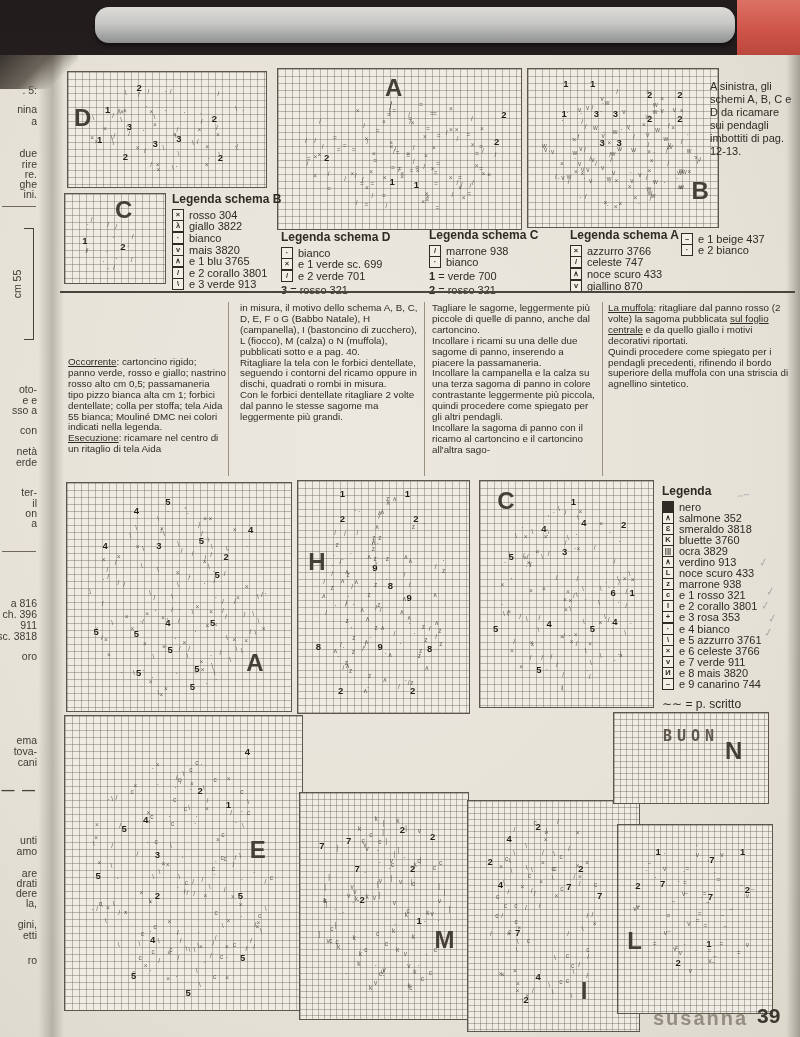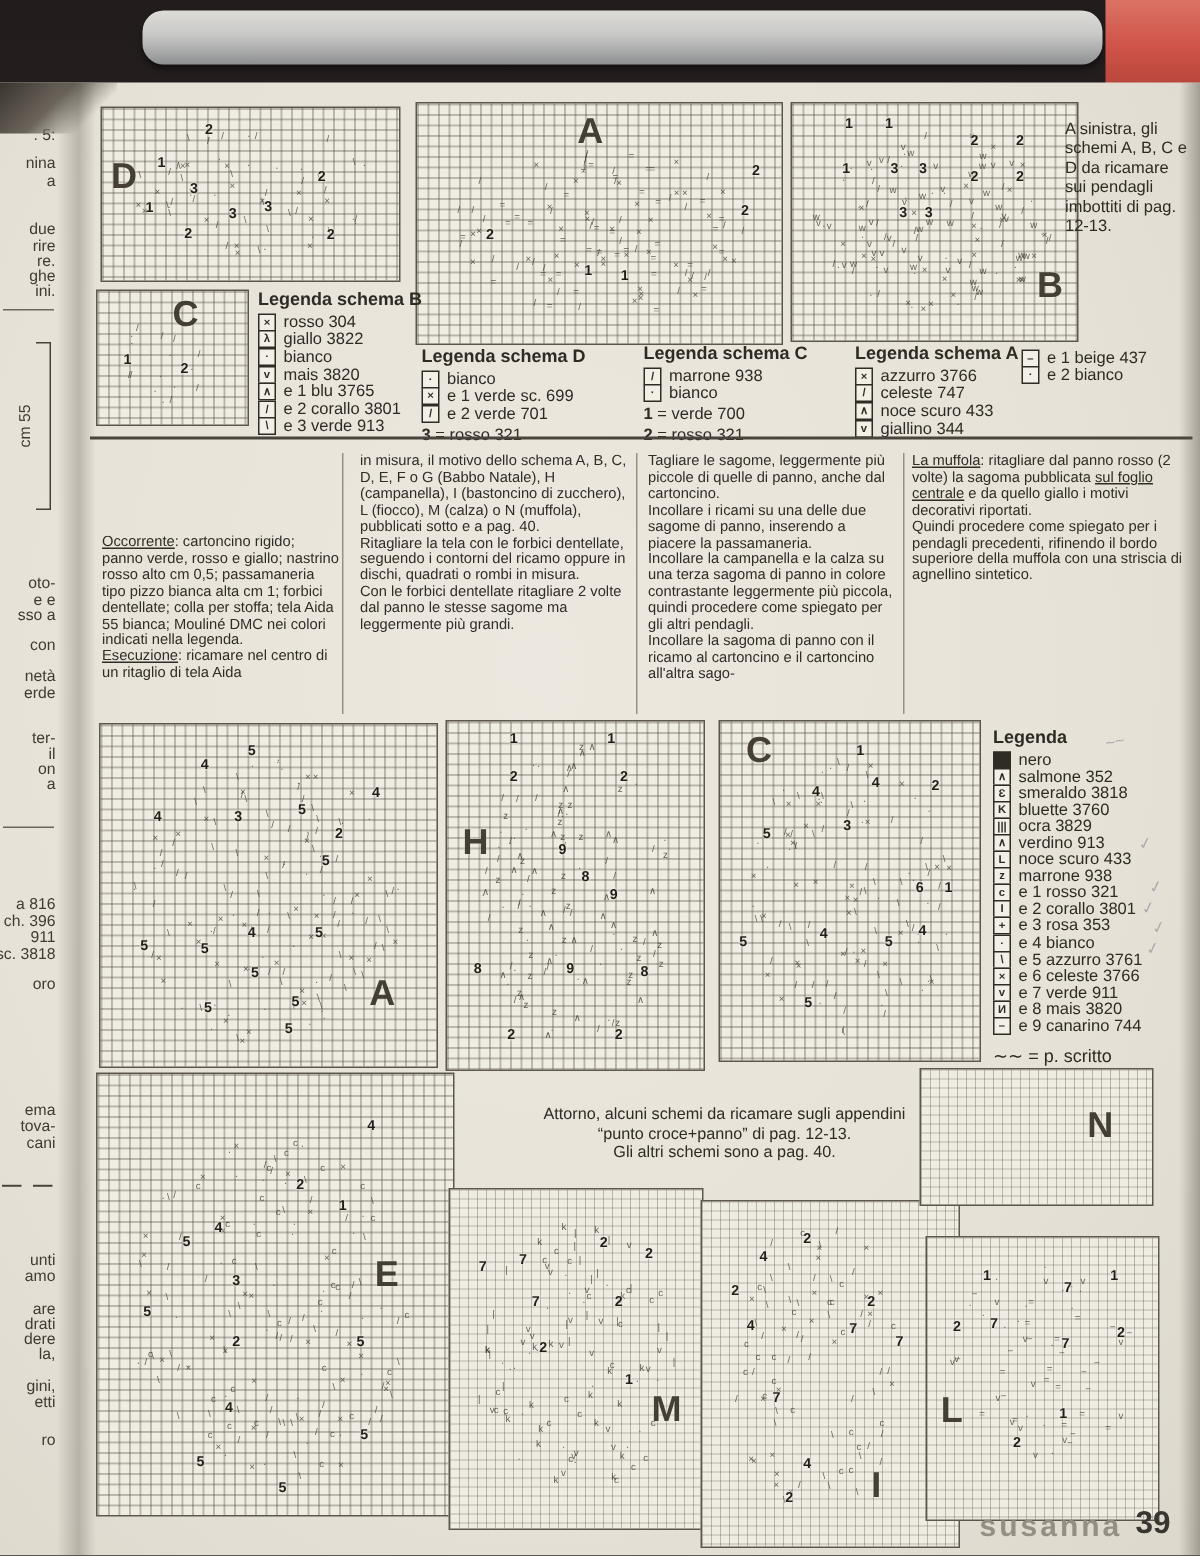--- a/index.html
+++ b/index.html
@@ -498,21 +498,21 @@
         <div class="lrow">
           <span class="lbox">/</span>
           <span class="llab">celeste 747</span>
         </div>
         <div class="lrow">
           <span class="lbox">∧</span>
           <span class="llab">noce scuro 433</span>
         </div>
         <div class="lrow">
           <span class="lbox">v</span>
-          <span class="llab">giallino 344</span>
+          <span class="llab">giallino 870</span>
         </div>
       </div>
     <div class="legend" id="legend-extra" style="left:681px;top:178px;width:116px;">
         <div class="lrow">
           <span class="lbox">–</span>
           <span class="llab">e 1 beige 437</span>
         </div>
         <div class="lrow">
           <span class="lbox">·</span>
           <span class="llab">e 2 bianco</span>
@@ -1007,25 +1007,20 @@
           <span class="lbox">И</span>
           <span class="llab">e 8 mais 3820</span>
         </div>
         <div class="lrow">
           <span class="lbox">–</span>
           <span class="llab">e 9 canarino 744</span>
         </div>
         <div class="lnote2">∼∼ = p. scritto</div>
       </div>
 
-    <div id="caption" style="top:682px;">
-      <div>Attorno, alcuni schemi da ricamare sugli appendini</div>
-      <div>“punto croce+panno” di pag. 12-13.</div>
-      <div>Gli altri schemi sono a pag. 40.</div>
-    </div>
 
     <div class="chart g7" style="left:64px;top:660px;width:237px;height:294px;">
         <span class="tmark" style="left: 18.1524%; top: 65.2622%;">×</span>
         <span class="tmark" style="left: 54.6111%; top: 79.5685%;">\</span>
         <span class="tmark" style="left: 51.6147%; top: 60.1905%;">/</span>
         <span class="tmark" style="left: 52.9446%; top: 25.1993%;">·</span>
         <span class="tmark" style="left: 74.5927%; top: 25.6921%;">c</span>
         <span class="tmark" style="left: 44.0582%; top: 70.074%;">×</span>
         <span class="tmark" style="left: 17.1347%; top: 69.7291%;">\</span>
         <span class="tmark" style="left: 39.7808%; top: 83.3295%;">/</span>
@@ -1385,20 +1380,21 @@
         <span class="cnum" style="left: 66%; top: 29%;">2</span>
         <span class="cnum" style="left: 59%; top: 37%;">7</span>
         <span class="cnum" style="left: 77%; top: 41%;">7</span>
         <span class="cnum" style="left: 29%; top: 57%;">7</span>
         <span class="cnum" style="left: 41%; top: 76%;">4</span>
         <span class="cnum" style="left: 34%; top: 86%;">2</span>
         <span class="clet" style="left: 66%; top: 78%;">I</span>
       </div>
     <div class="chart g6" style="left:613px;top:657px;width:154px;height:90px;">
         <div class="ntext">
+          <div>BUON</div>
         </div>
         <span class="clet" style="left: 72%; top: 30%;">N</span>
       </div>
     <div class="chart g6" style="left:617px;top:769px;width:154px;height:188px;">
         <span class="tmark" style="left: 80.3229%; top: 32.6336%;">−</span>
         <span class="tmark" style="left: 51.1773%; top: 11.2716%;">·</span>
         <span class="tmark" style="left: 12.8531%; top: 43.4561%;">v</span>
         <span class="tmark" style="left: 78.4239%; top: 68.0112%;">=</span>
         <span class="tmark" style="left: 13.3452%; top: 43.8385%;">−</span>
         <span class="tmark" style="left: 43.3683%; top: 63.9924%;">·</span>

